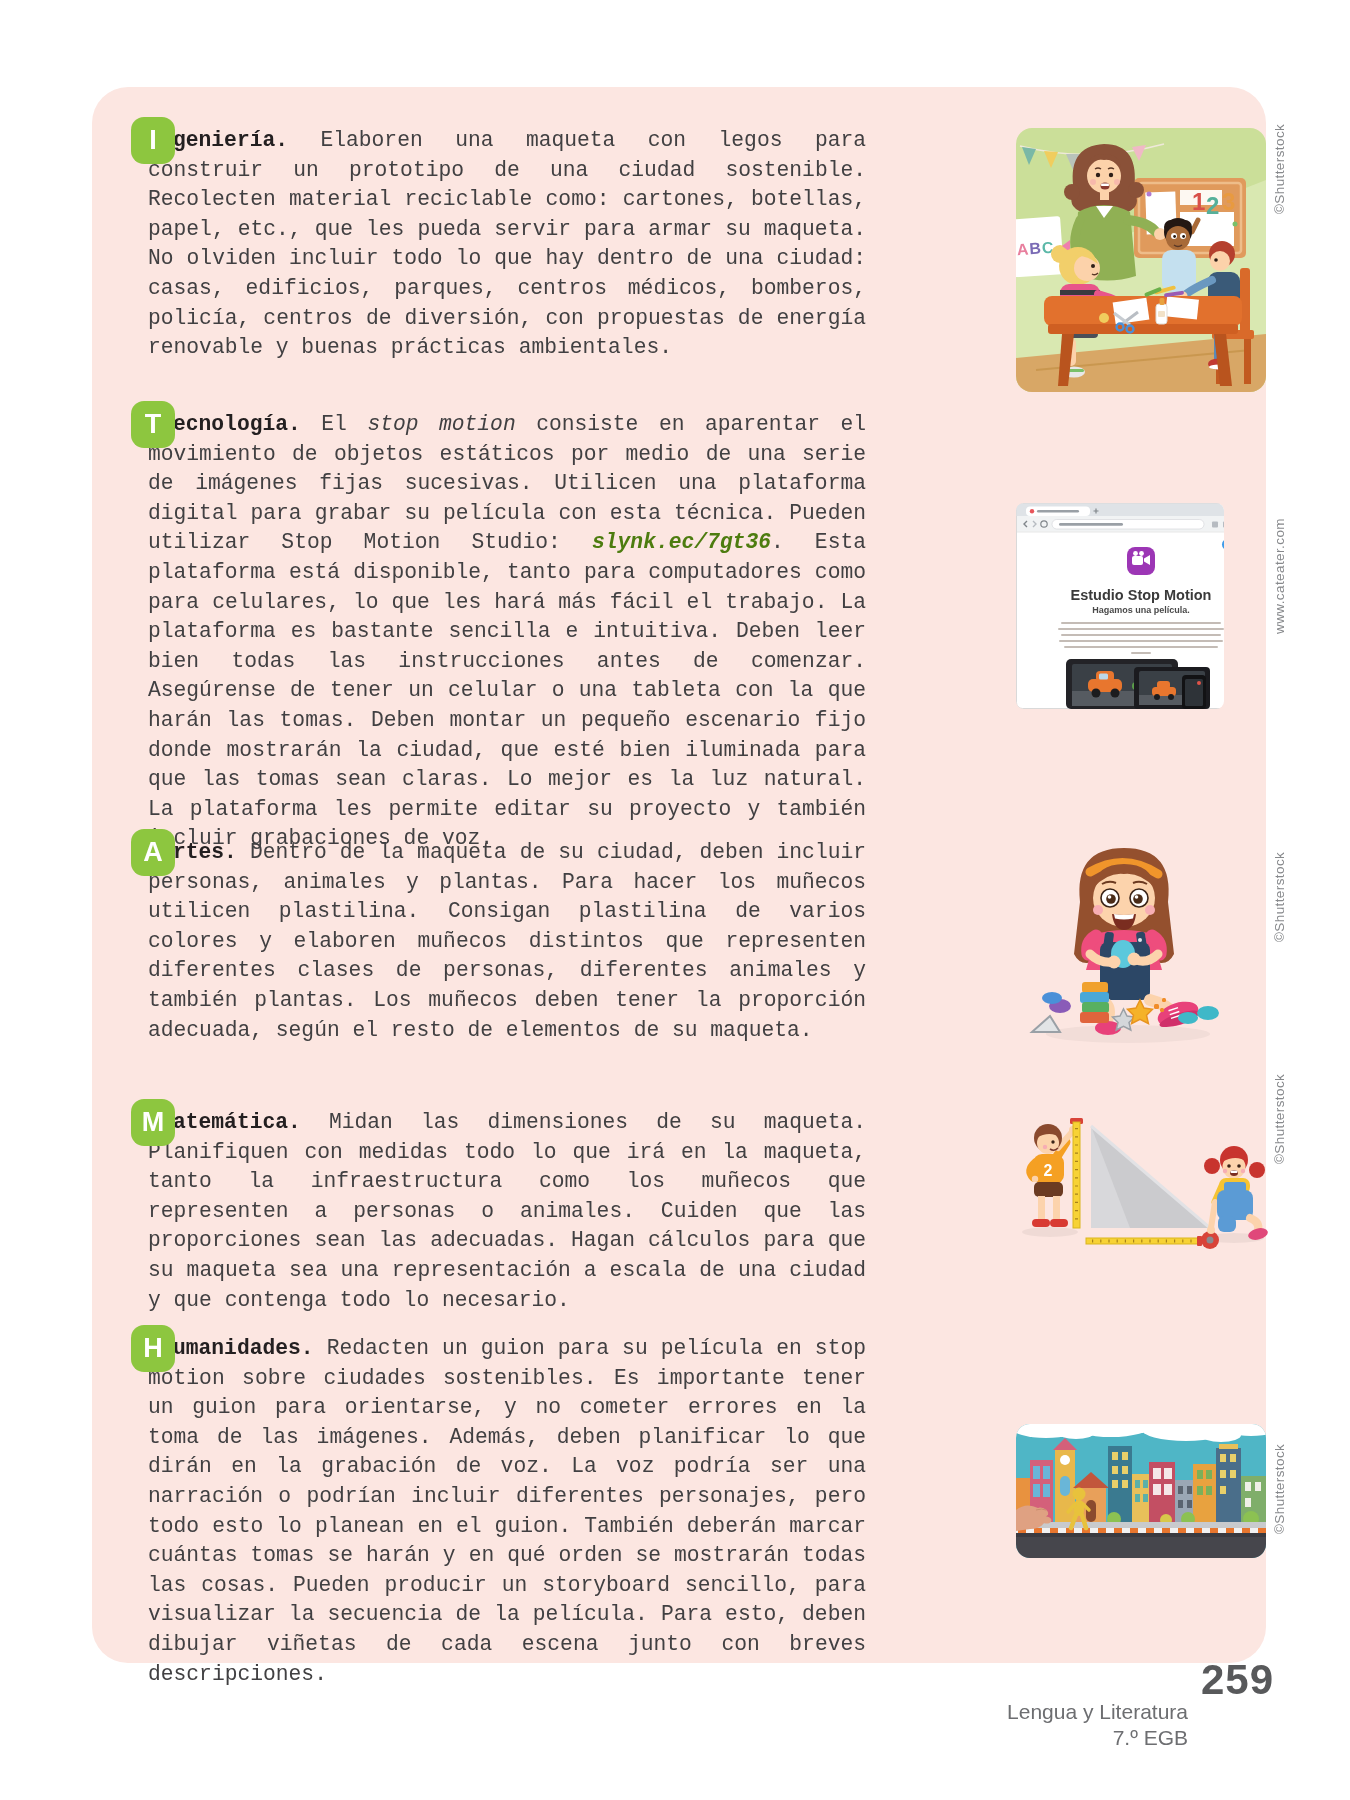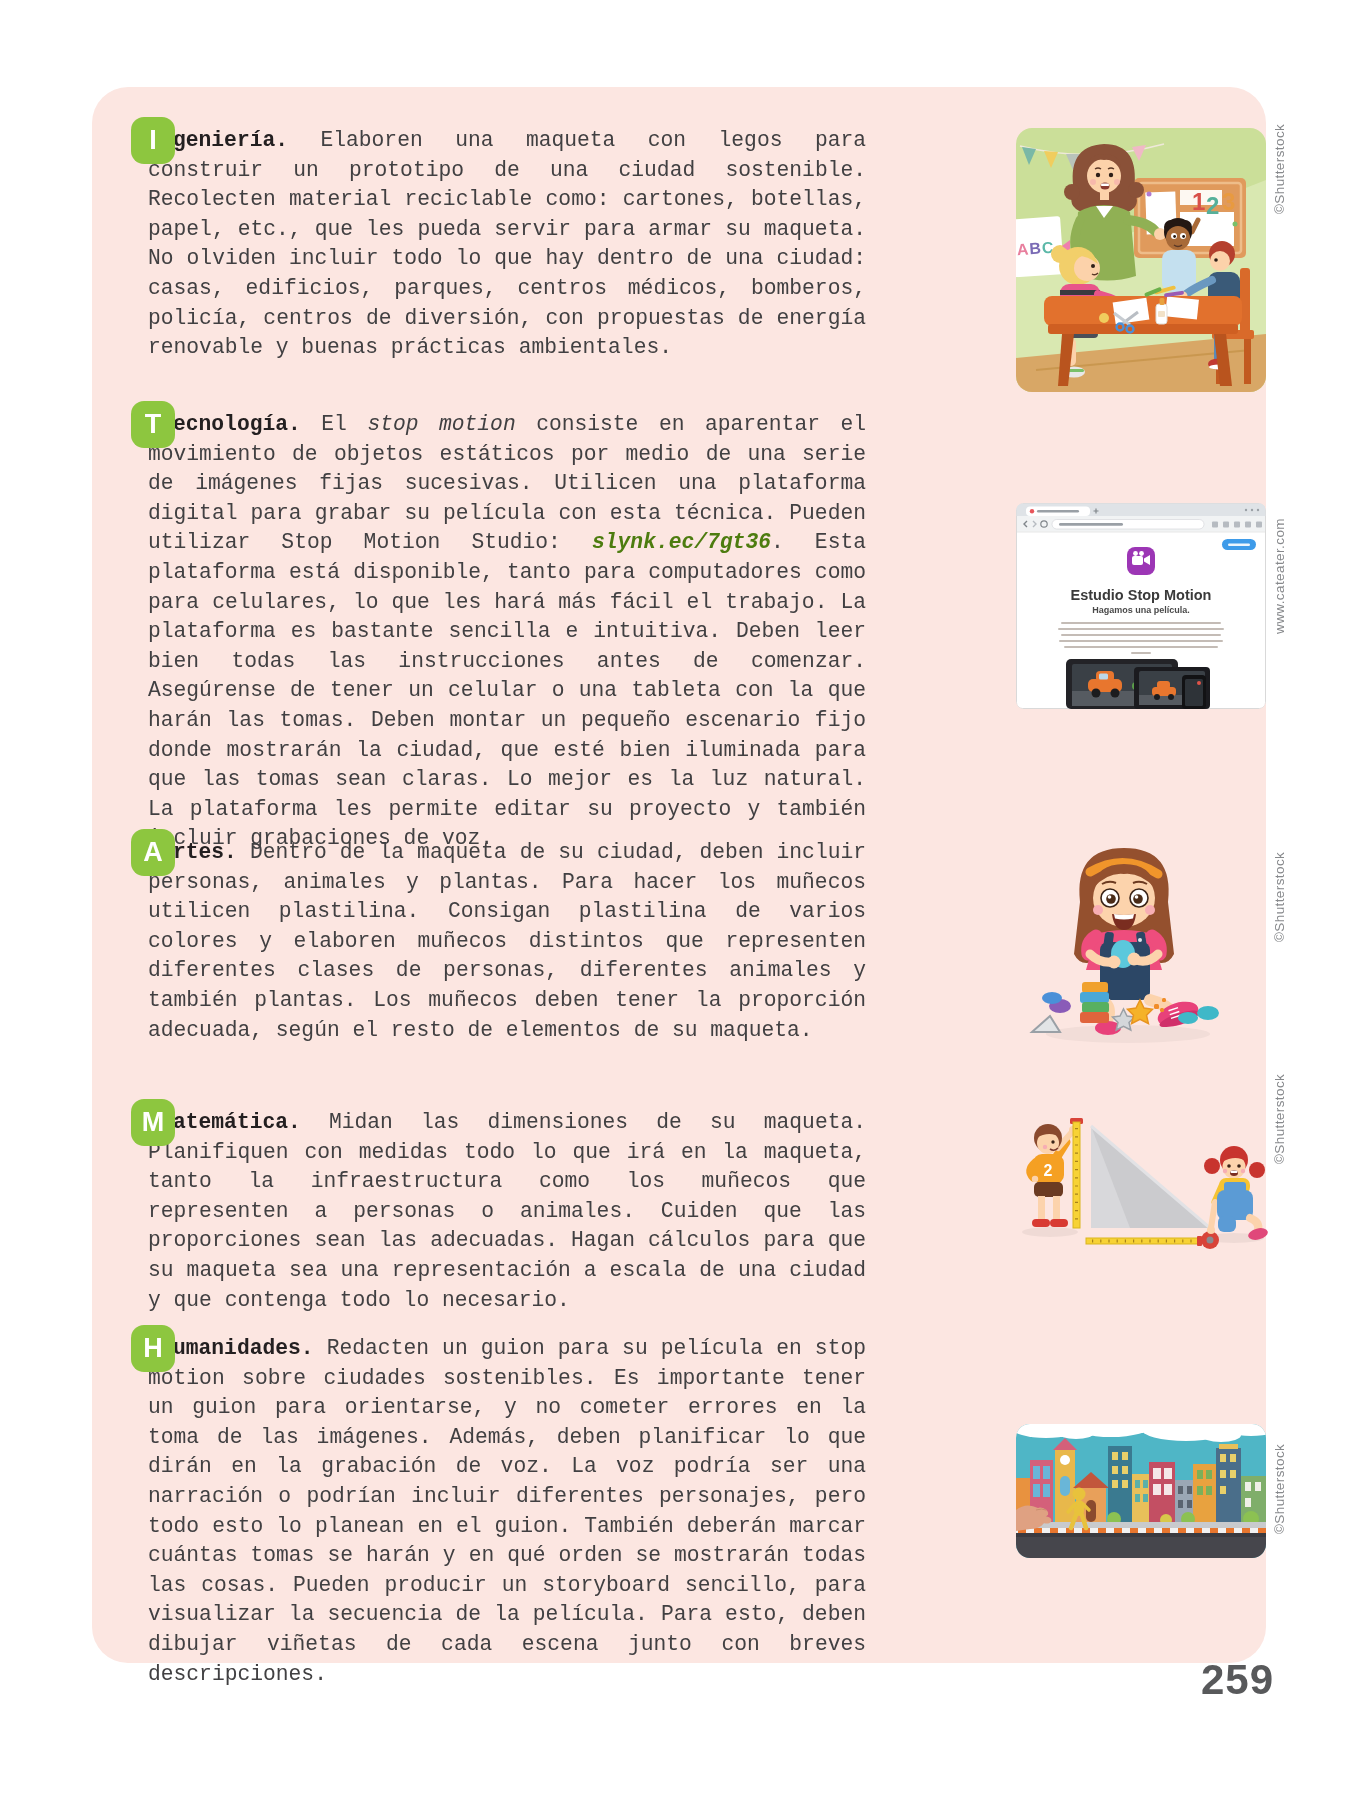--- a/index.html
+++ b/index.html
@@ -197,21 +197,21 @@
         </g>
         <g>
           <rect x="140" y="176" width="11" height="20" rx="3" fill="#ffffff" stroke="#e0dcd6"></rect>
           <rect x="143.5" y="170" width="5" height="7" rx="1.5" fill="#e8a23f"></rect>
           <rect x="142" y="183" width="7" height="6" rx="1" fill="#f2e2c8"></rect>
         </g>
       </g>
     </svg>
   </div>
 
-  <div class="fig" style="left:1016px;top:503px;width:250px;height:206px;border-radius:8px">
+  <div class="fig" style="left:1016px;top:503px;width:208px;height:206px;border-radius:8px">
     <svg viewBox="0 0 250 206" width="250" height="206">
       <rect x="0.5" y="0.5" width="249" height="205" rx="6" fill="#ffffff" stroke="#d9d9d9"></rect>
       <g>
         <path d="M6,0.5 H244 A5.5,5.5 0 0 1 249.5,6 V13 H0.5 V6 A5.5,5.5 0 0 1 6,0.5 Z" fill="#dfe3e7"></path>
         <rect x="10" y="3.5" width="64" height="9.5" rx="4" fill="#ffffff"></rect>
         <circle cx="16" cy="8.2" r="2.2" fill="#e8555a"></circle>
         <rect x="21" y="7" width="42" height="2.6" rx="1.3" fill="#9aa0a6"></rect>
         <path d="M80,5.5 v5 M77.5,8 h5" stroke="#80868b" stroke-width="1.2"></path>
         <circle cx="230" cy="7" r="1.2" fill="#9aa0a6"></circle>
           <circle cx="236" cy="7" r="1.2" fill="#9aa0a6"></circle>
@@ -522,14 +522,18 @@
       </g>
     </svg>
   </div>
 
   <div class="attr" style="left:1272px;top:214px">©Shutterstock</div>
   <div class="attr" style="left:1272px;top:634px">www.cateater.com</div>
   <div class="attr" style="left:1272px;top:942px">©Shutterstock</div>
   <div class="attr" style="left:1272px;top:1164px">©Shutterstock</div>
   <div class="attr" style="left:1272px;top:1534px">©Shutterstock</div>
 
+  <div class="footer-book">
+    <div>Lengua y Literatura</div>
+    <div>7.º EGB</div>
+  </div>
   <div class="footer-page">259</div>
 </div>
 
 </body></html>

